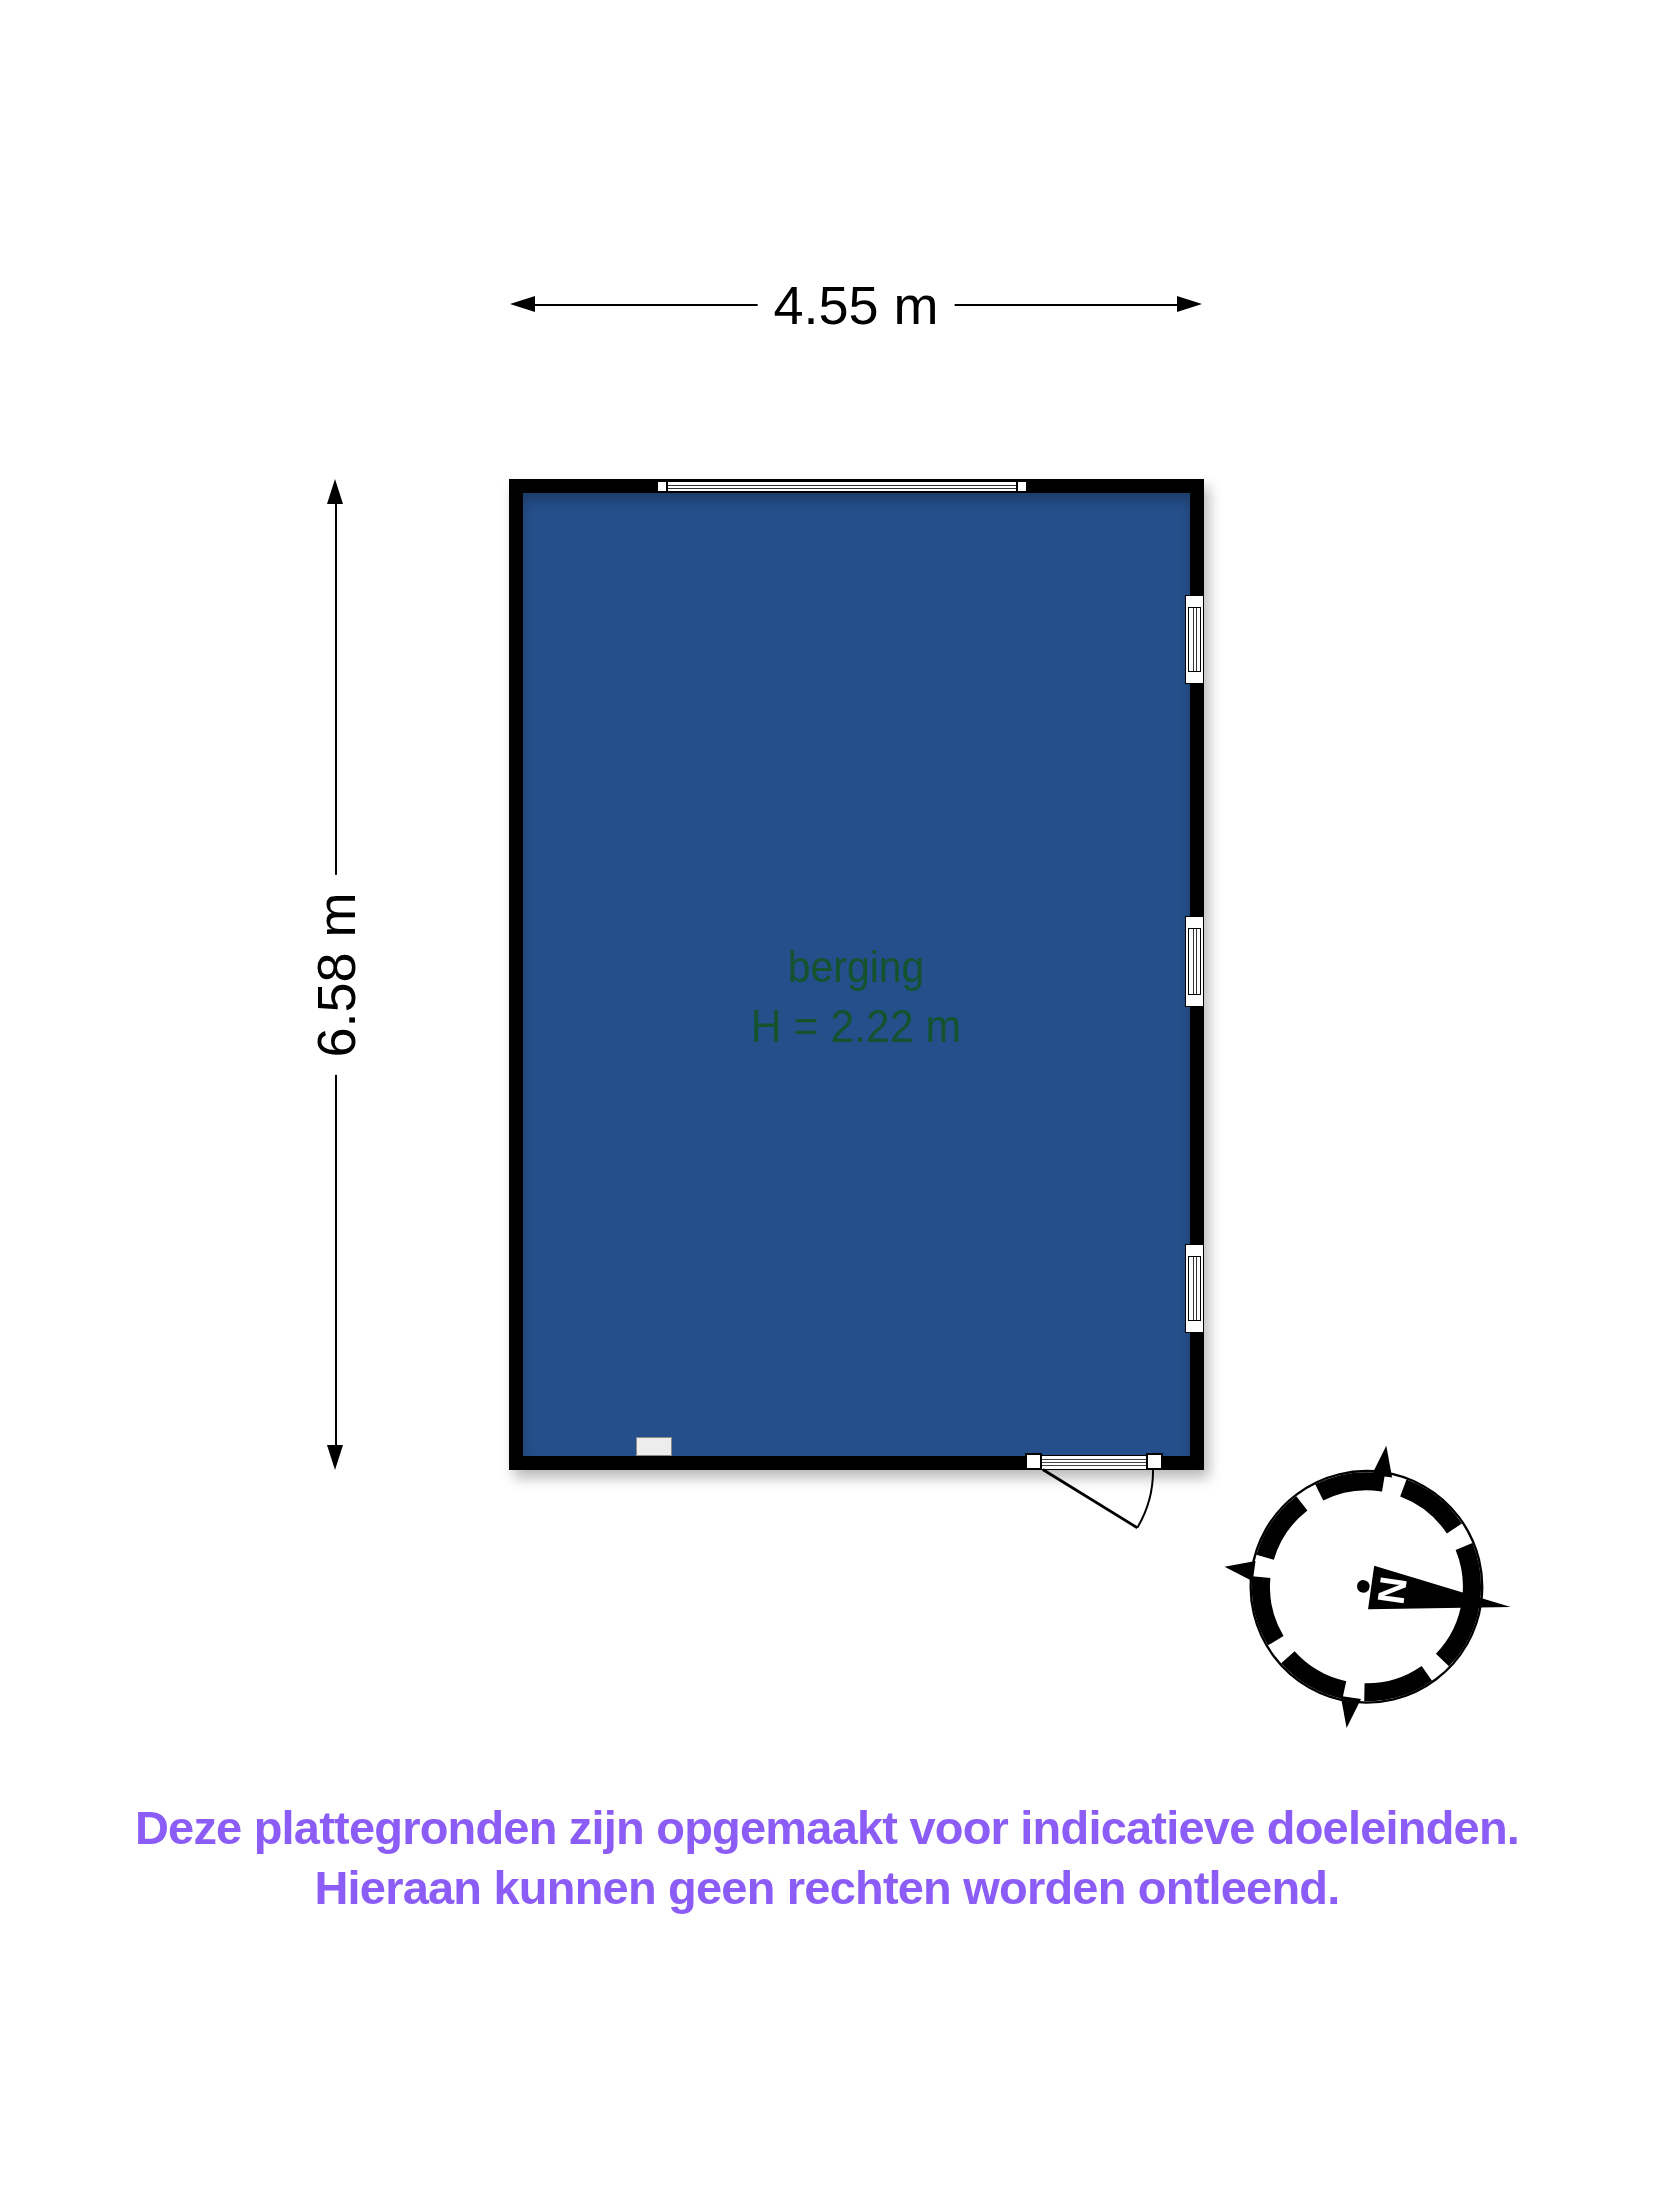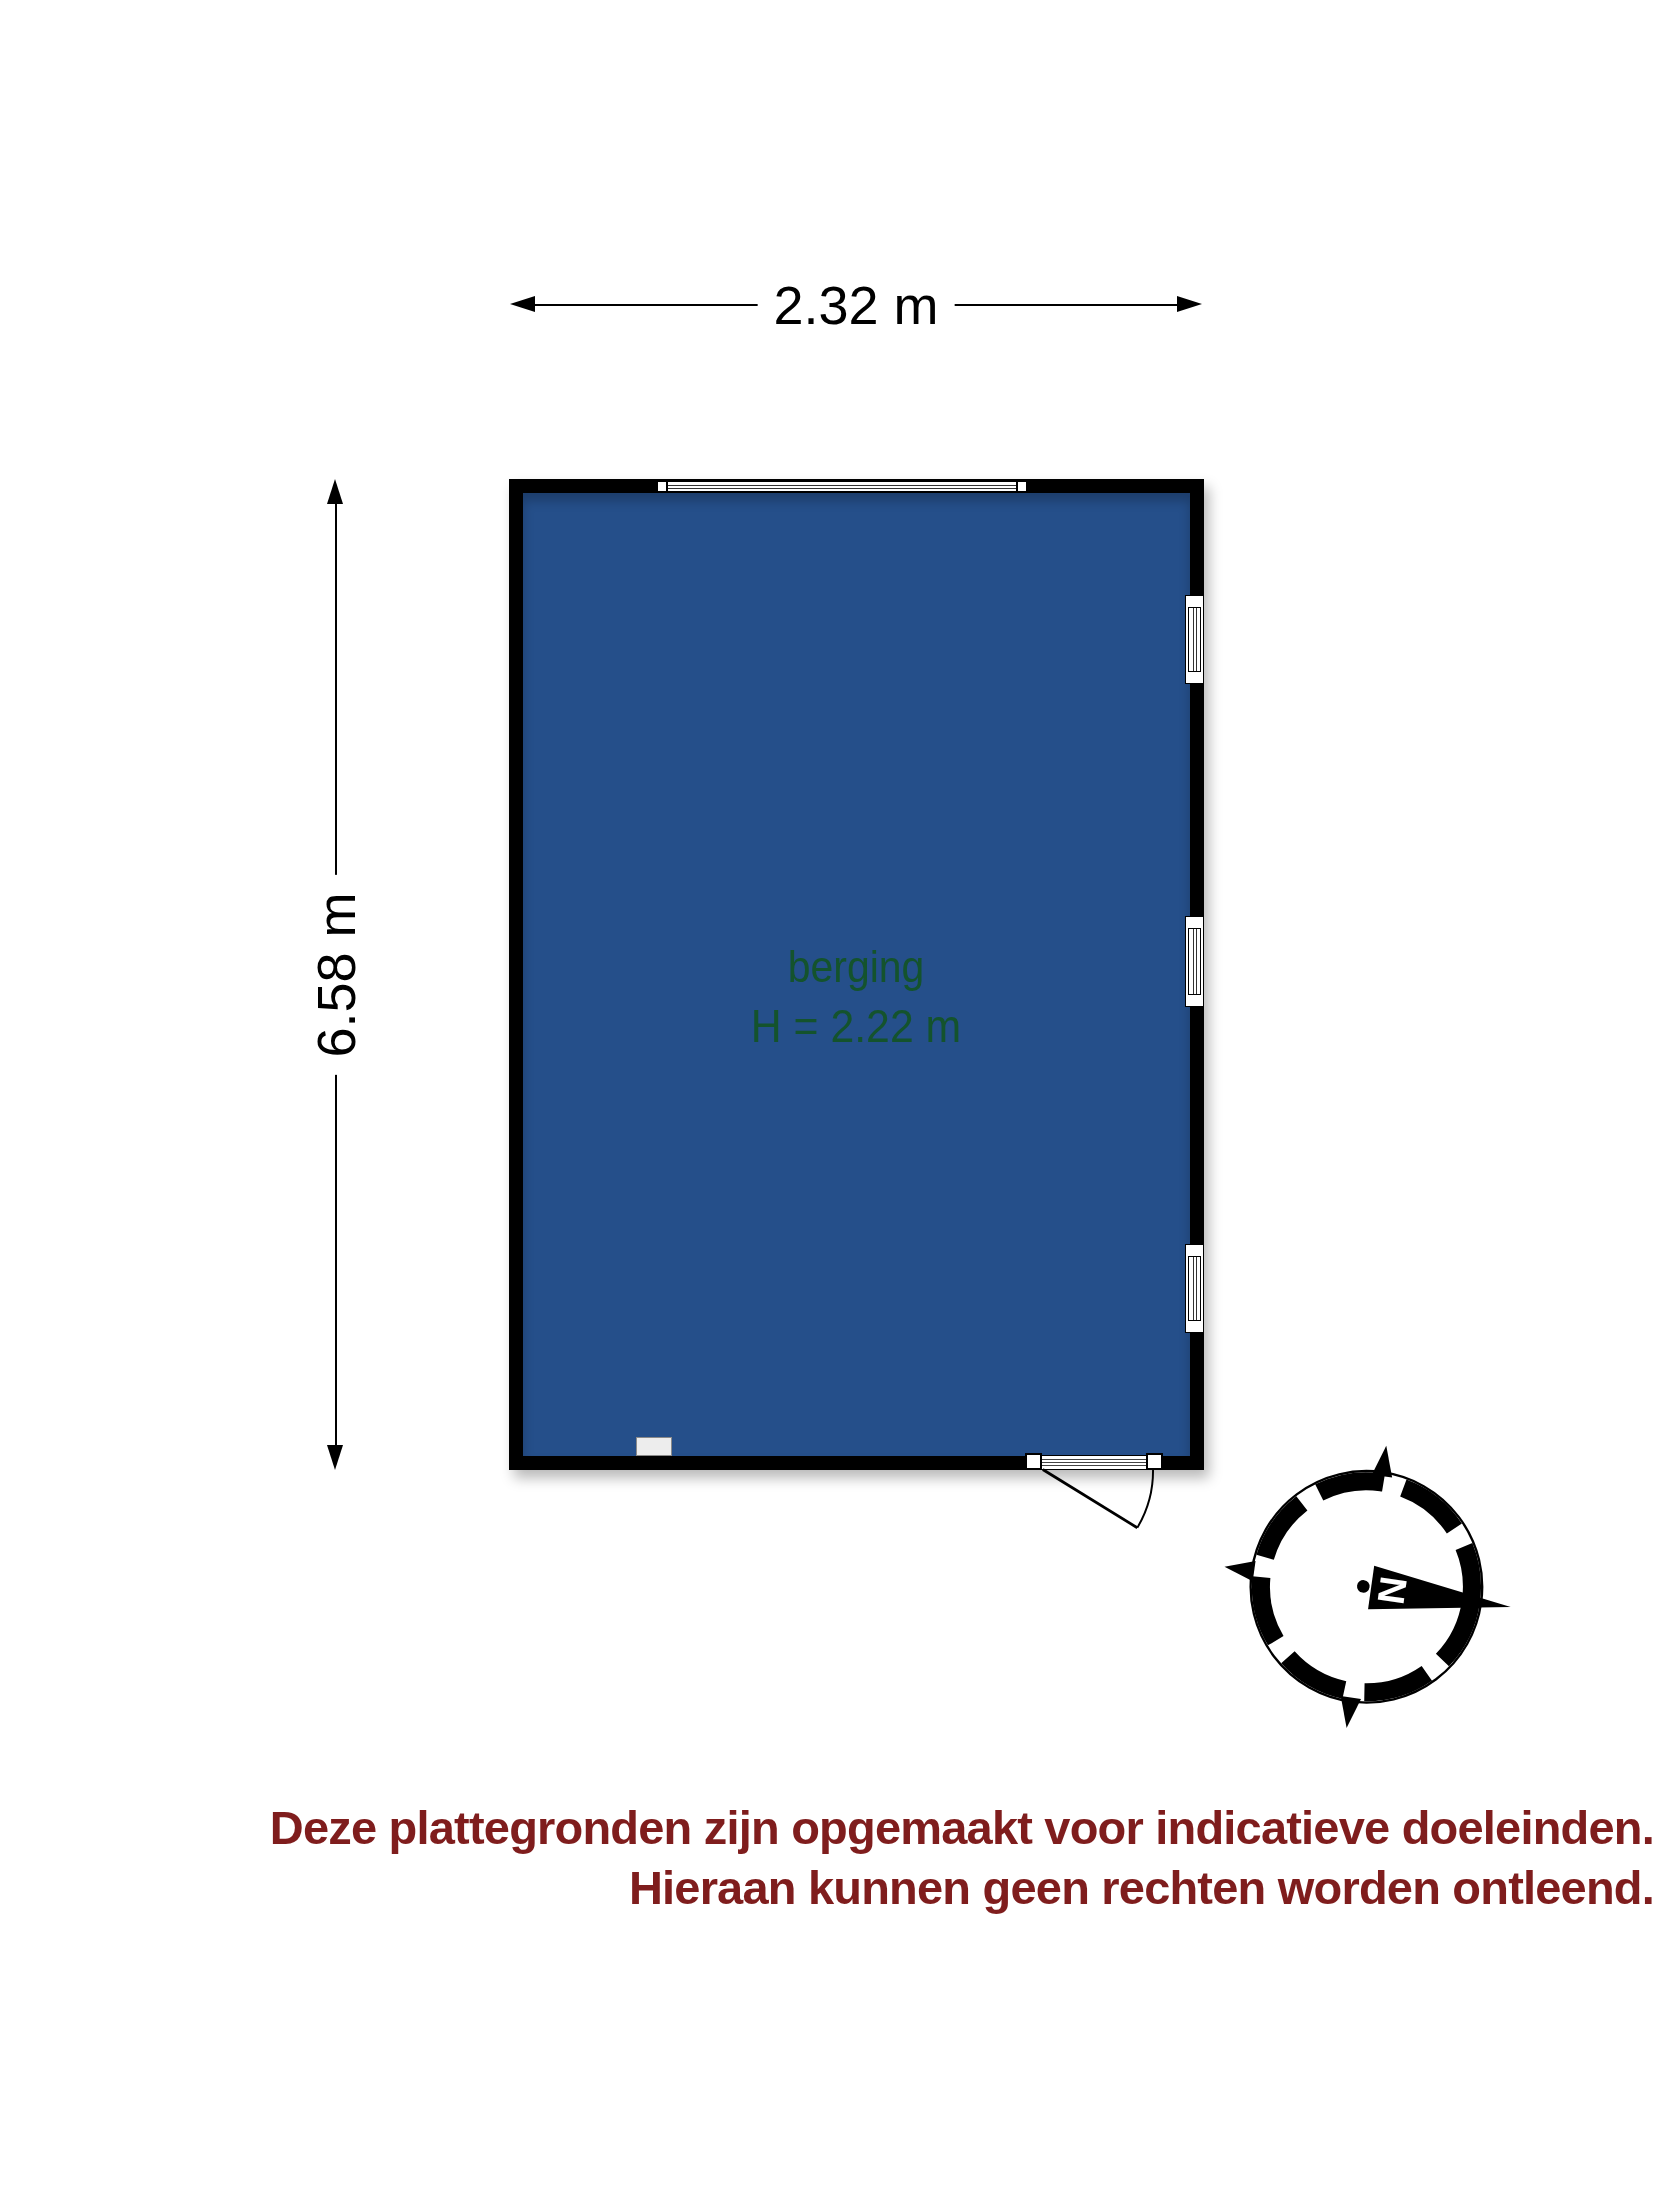--- a/index.html
+++ b/index.html
@@ -64,34 +64,34 @@
   }
   .door-post{position:absolute;top:1453px;width:17.3px;height:17.3px;background:#fff;border:2px solid #000;box-sizing:border-box;}
   .post-left{left:1025px;}
   .post-right{left:1146px;}
   
   .fixture{position:absolute;left:636px;top:1437px;width:36px;height:19px;background:#ededed;border:1.2px solid #8a8a8a;box-sizing:border-box;}
   
   .overlay{position:absolute;left:0;top:0;width:1654px;height:2205px;pointer-events:none;}
   
   .disclaimer{
-    position:absolute;left:0;top:1798px;width:1654px;text-align:right;color:#7f1d1d;
+    position:absolute;left:0;top:1798px;width:1654px;text-align:center;color:#8b5cf6;
     font-weight:bold;font-size:47px;line-height:60px;letter-spacing:-0.8px;
   }
 </style>
 </head>
 <body>
 
 <div class="canvas">
 
   <div class="dim-h">
     <div class="arrow arrow-left"></div>
     <div class="line"></div>
     <div class="arrow arrow-right"></div>
-    <span class="dim-label">2.32 m</span>
+    <span class="dim-label">4.55 m</span>
   </div>
 
   <div class="dim-v">
     <div class="arrow arrow-up"></div>
     <div class="line"></div>
     <div class="arrow arrow-down"></div>
     <span class="dim-label">6.58 m</span>
   </div>
 
   <div class="room">

